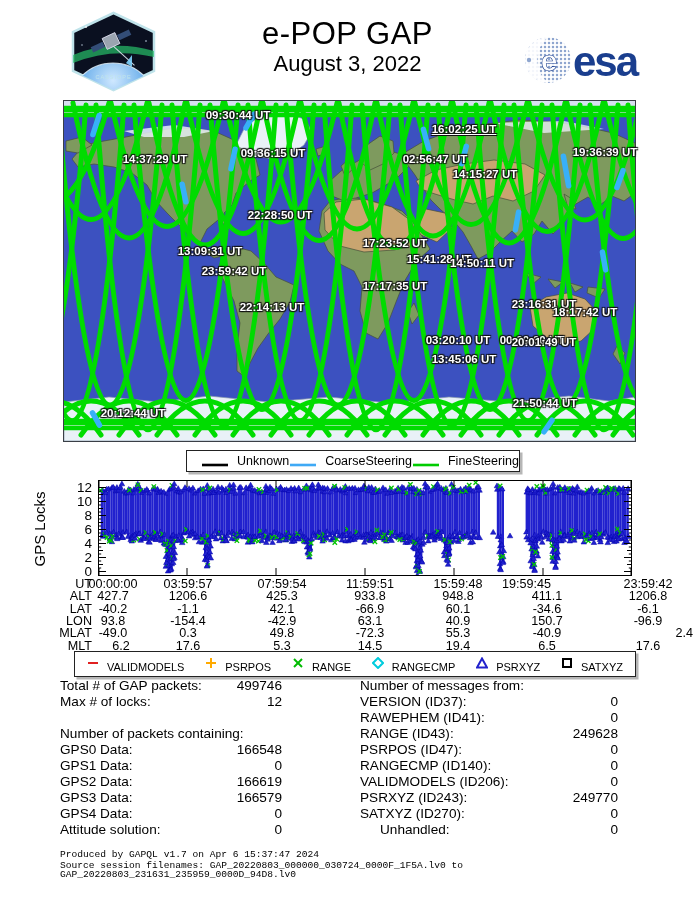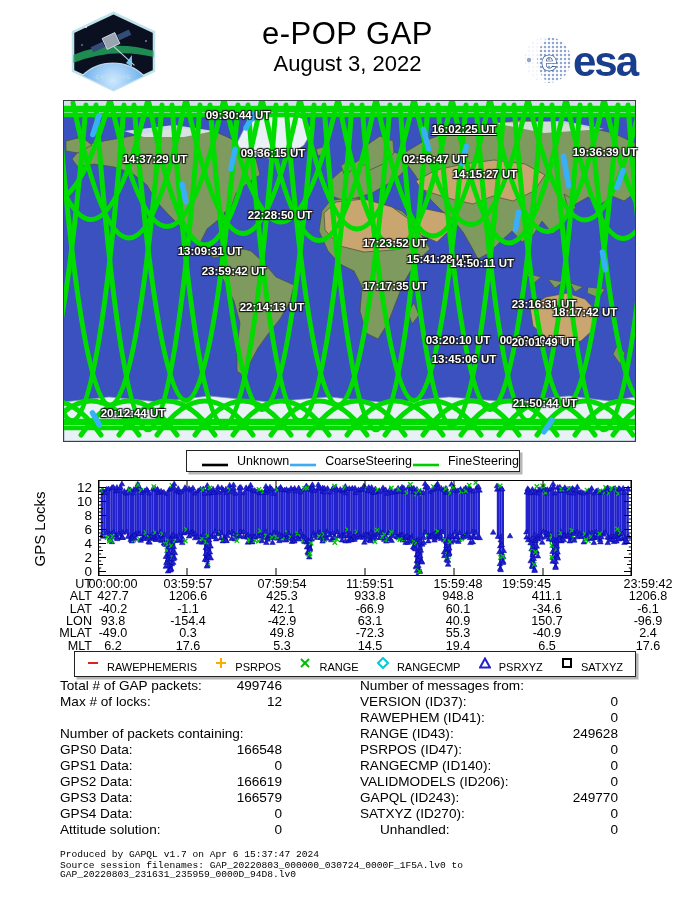--- a/index.html
+++ b/index.html
@@ -1489,37 +1489,37 @@
       <div class="tbl-cell" style="left: 413px; top: 614.9px; width: 90px; text-align: center;">40.9</div>
       <div class="tbl-cell" style="left: 502px; top: 614.9px; width: 90px; text-align: center;">150.7</div>
       <div class="tbl-cell" style="left: 603px; top: 614.9px; width: 90px; text-align: center;">-96.9</div>
       <div class="tbl-cell" style="left: 30px; top: 627.2px; width: 62px; text-align: right;">MLAT</div>
       <div class="tbl-cell" style="left: 68px; top: 627.2px; width: 90px; text-align: center;">-49.0</div>
       <div class="tbl-cell" style="left: 143px; top: 627.2px; width: 90px; text-align: center;">0.3</div>
       <div class="tbl-cell" style="left: 237px; top: 627.2px; width: 90px; text-align: center;">49.8</div>
       <div class="tbl-cell" style="left: 325px; top: 627.2px; width: 90px; text-align: center;">-72.3</div>
       <div class="tbl-cell" style="left: 413px; top: 627.2px; width: 90px; text-align: center;">55.3</div>
       <div class="tbl-cell" style="left: 502px; top: 627.2px; width: 90px; text-align: center;">-40.9</div>
-      <div class="tbl-cell" style="left: 603px; top: 627.2px; width: 90px; text-align: center;">2.4</div>
+      <div class="tbl-cell" style="left: 603px; top: 627.2px; width: 90px; text-align: right;">2.4</div>
       <div class="tbl-cell" style="left: 30px; top: 639.5px; width: 62px; text-align: right;">MLT</div>
-      <div class="tbl-cell" style="left: 68px; top: 639.5px; width: 90px; text-align: center;">6.2</div>
+      <div class="tbl-cell" style="left: 68px; top: 639.5px; width: 90px; text-align: center; padding-left: 8px;">6.2</div>
       <div class="tbl-cell" style="left: 143px; top: 639.5px; width: 90px; text-align: center;">17.6</div>
       <div class="tbl-cell" style="left: 237px; top: 639.5px; width: 90px; text-align: center;">5.3</div>
       <div class="tbl-cell" style="left: 325px; top: 639.5px; width: 90px; text-align: center;">14.5</div>
       <div class="tbl-cell" style="left: 413px; top: 639.5px; width: 90px; text-align: center;">19.4</div>
       <div class="tbl-cell" style="left: 502px; top: 639.5px; width: 90px; text-align: center;">6.5</div>
       <div class="tbl-cell" style="left: 603px; top: 639.5px; width: 90px; text-align: center;">17.6</div>
     </div>
 
   <div class="abs legend-box" id="pkt-legend">
       <div class="leg-item">
         <span><svg width="12" height="12" viewBox="0 0 12 12">
             <line x1="1" y1="6" x2="11" y2="6" stroke="#E02020" stroke-width="2" fill="none"></line>
           </svg></span>
-        <span class="leg-label">RAWEPHEMERIS</span>
+        <span class="leg-label">VALIDMODELS</span>
       </div>
       <div class="leg-item">
         <span><svg width="12" height="12" viewBox="0 0 12 12">
             <line x1="6" y1="1" x2="6" y2="11" stroke="#FFAA00" stroke-width="2" fill="none"></line>
             <line x1="1" y1="6" x2="11" y2="6" stroke="#FFAA00" stroke-width="2" fill="none"></line>
           </svg></span>
         <span class="leg-label">PSRPOS</span>
       </div>
       <div class="leg-item">
         <span><svg width="12" height="12" viewBox="0 0 12 12">
@@ -1572,21 +1572,21 @@
       <div class="stat-line" style="left: 360px; top: 711px;">RAWEPHEM (ID41):</div>
       <div class="stat-val" style="left: 498px; width: 120px; top: 711px;">0</div>
       <div class="stat-line" style="left: 360px; top: 727px;">RANGE (ID43):</div>
       <div class="stat-val" style="left: 498px; width: 120px; top: 727px;">249628</div>
       <div class="stat-line" style="left: 360px; top: 743px;">PSRPOS (ID47):</div>
       <div class="stat-val" style="left: 498px; width: 120px; top: 743px;">0</div>
       <div class="stat-line" style="left: 360px; top: 759px;">RANGECMP (ID140):</div>
       <div class="stat-val" style="left: 498px; width: 120px; top: 759px;">0</div>
       <div class="stat-line" style="left: 360px; top: 775px;">VALIDMODELS (ID206):</div>
       <div class="stat-val" style="left: 498px; width: 120px; top: 775px;">0</div>
-      <div class="stat-line" style="left: 360px; top: 791px;">GAPQL (ID243):</div>
+      <div class="stat-line" style="left: 360px; top: 791px;">PSRXYZ (ID243):</div>
       <div class="stat-val" style="left: 498px; width: 120px; top: 791px;">249770</div>
       <div class="stat-line" style="left: 360px; top: 807px;">SATXYZ (ID270):</div>
       <div class="stat-val" style="left: 498px; width: 120px; top: 807px;">0</div>
       <div class="stat-line" style="left: 380px; top: 823px;">Unhandled:</div>
       <div class="stat-val" style="left: 498px; width: 120px; top: 823px;">0</div>
     </div>
 
   <div class="foot" style="top:850px;">Produced by GAPQL v1.7 on Apr  6 15:37:47 2024</div>
   <div class="foot" style="top:861px;">Source session filenames: GAP_20220803_000000_030724_0000F_1F5A.lv0 to</div>
   <div class="foot" style="top:870px;">GAP_20220803_231631_235959_0000D_94D8.lv0</div>

